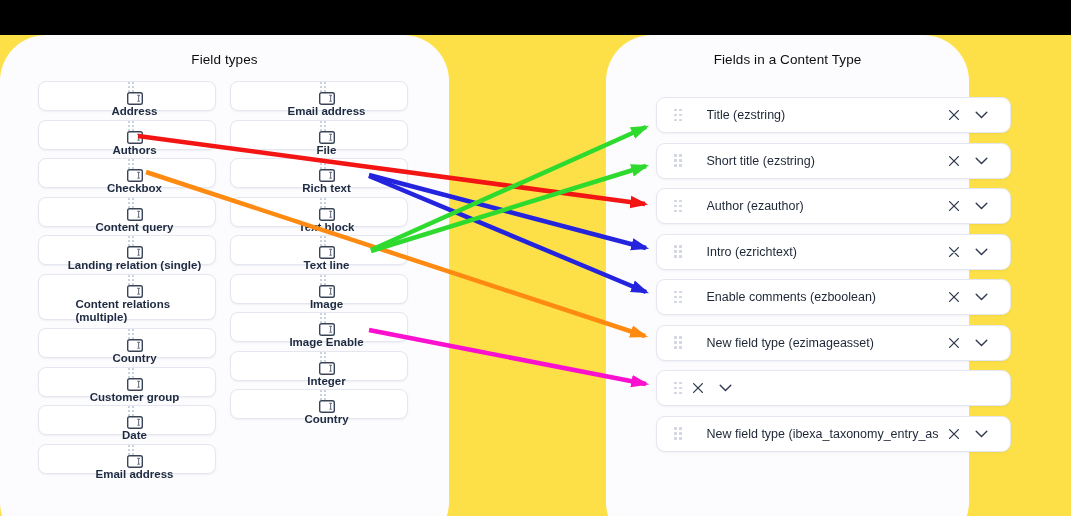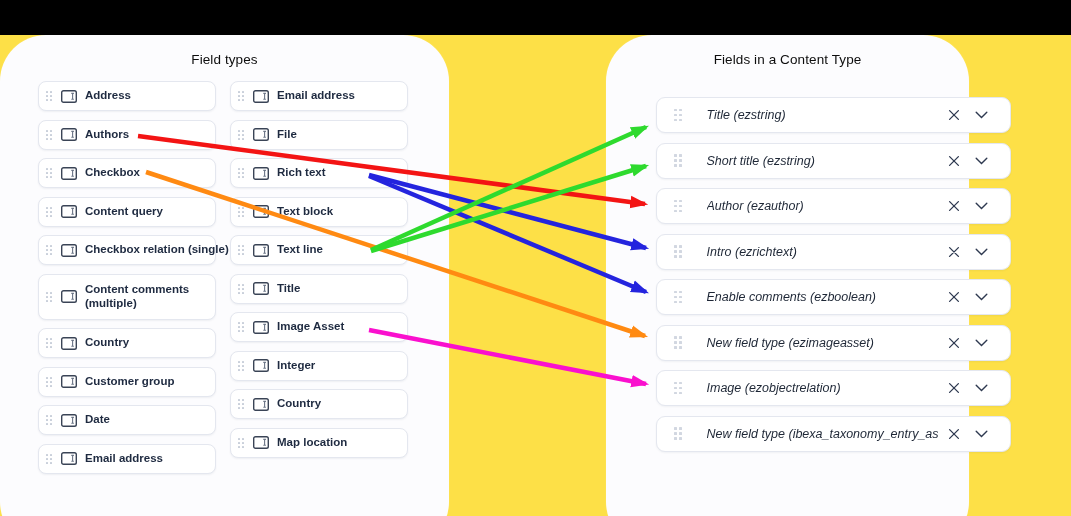--- a/index.html
+++ b/index.html
@@ -17,41 +17,41 @@
     position:absolute;top:17px;left:0;right:0;text-align:center;
     font-size:13.5px;color:#0d0d0d;letter-spacing:.1px;
   }
   
   .columns{position:absolute;top:46px;left:38px;display:flex;gap:14px;}
   .col{width:178px;display:flex;flex-direction:column;}
   .ft-item{
     box-sizing:border-box;height:30px;margin-bottom:8.5px;background:#fff;
     border:1px solid #e4e7ef;border-radius:8px;
     box-shadow:0 1px 2px rgba(25,35,65,.06);
-    display:flex;align-items:center;padding-left:7px;cursor:grab;
+    display:flex;align-items:center;padding-left:7px;cursor:grab;flex-direction:column;
   }
   .ft-item.wrap{height:46px;}
   .ft-label{
     margin-left:8px;font-size:11.5px;font-weight:bold;color:#1e2a40;
     line-height:1.2;white-space:nowrap;
   }
   .ft-item.wrap .ft-label{white-space:normal;width:118px;}
   .ft-icon{margin-left:9px;flex:0 0 auto;display:flex;}
   
   .handle{display:grid;grid-template-columns:repeat(2,2px);gap:2px;flex:0 0 auto;}
   .handle i{width:2px;height:2px;background:#c9cfda;border-radius:.5px;display:block;}
   .handle.big{grid-template-columns:repeat(2,2.5px);gap:2.5px;}
   .handle.big i{width:2.5px;height:2.5px;background:#d2d7e1;}
   
   .field-list{position:absolute;top:62px;left:50px;width:355px;}
   .ct-row{
     box-sizing:border-box;height:36px;margin-bottom:9.5px;background:#fff;
     border:1px solid #e4e7ef;border-radius:9px;
     box-shadow:0 1px 2px rgba(25,35,65,.05);
-    display:flex;align-items:center;padding:0 20px 0 17px;cursor:grab;font-style:italic;
+    display:flex;align-items:center;padding:0 20px 0 17px;cursor:grab;
   }
   .ct-label{
     margin-left:25px;font-size:12.5px;color:#1e2736;white-space:nowrap;
     overflow:hidden;flex:1 1 auto;
   }
   .row-actions{display:flex;align-items:center;gap:11px;flex:0 0 auto;margin-left:8px;}
   .icon-btn{display:flex;align-items:center;cursor:pointer;padding:2px;}
   
   #arrows{position:absolute;left:0;top:0;pointer-events:none;}
 </style>
@@ -140,38 +140,38 @@
               <i></i>
               <i></i>
               <i></i>
             </span>
             <span class="ft-icon">
               <svg width="16" height="13" viewBox="0 0 16 13">
                 <rect x="0.7" y="0.7" width="14.6" height="11.6" rx="1.8" fill="none" stroke="#3a4456" stroke-width="1.4"></rect>
                 <path d="M10.3 3.4 h2.6 M11.6 3.4 v5.8 M10.3 9.2 h2.6" fill="none" stroke="#6b7586" stroke-width="1.1"></path>
               </svg>
             </span>
-            <span class="ft-label">Checkbox relation (single)</span>
+            <span class="ft-label">Landing relation (single)</span>
           </div>
           <div class="ft-item wrap">
             <span class="handle">
               <i></i>
               <i></i>
               <i></i>
               <i></i>
               <i></i>
               <i></i>
             </span>
             <span class="ft-icon">
               <svg width="16" height="13" viewBox="0 0 16 13">
                 <rect x="0.7" y="0.7" width="14.6" height="11.6" rx="1.8" fill="none" stroke="#3a4456" stroke-width="1.4"></rect>
                 <path d="M10.3 3.4 h2.6 M11.6 3.4 v5.8 M10.3 9.2 h2.6" fill="none" stroke="#6b7586" stroke-width="1.1"></path>
               </svg>
             </span>
-            <span class="ft-label">Content comments (multiple)</span>
+            <span class="ft-label">Content relations (multiple)</span>
           </div>
           <div class="ft-item">
             <span class="handle">
               <i></i>
               <i></i>
               <i></i>
               <i></i>
               <i></i>
               <i></i>
             </span>
@@ -329,38 +329,38 @@
               <i></i>
               <i></i>
               <i></i>
             </span>
             <span class="ft-icon">
               <svg width="16" height="13" viewBox="0 0 16 13">
                 <rect x="0.7" y="0.7" width="14.6" height="11.6" rx="1.8" fill="none" stroke="#3a4456" stroke-width="1.4"></rect>
                 <path d="M10.3 3.4 h2.6 M11.6 3.4 v5.8 M10.3 9.2 h2.6" fill="none" stroke="#6b7586" stroke-width="1.1"></path>
               </svg>
             </span>
-            <span class="ft-label">Title</span>
-          </div>
-          <div class="ft-item">
-            <span class="handle">
-              <i></i>
-              <i></i>
-              <i></i>
-              <i></i>
-              <i></i>
-              <i></i>
-            </span>
-            <span class="ft-icon">
-              <svg width="16" height="13" viewBox="0 0 16 13">
-                <rect x="0.7" y="0.7" width="14.6" height="11.6" rx="1.8" fill="none" stroke="#3a4456" stroke-width="1.4"></rect>
-                <path d="M10.3 3.4 h2.6 M11.6 3.4 v5.8 M10.3 9.2 h2.6" fill="none" stroke="#6b7586" stroke-width="1.1"></path>
-              </svg>
-            </span>
-            <span class="ft-label">Image Asset</span>
+            <span class="ft-label">Image</span>
+          </div>
+          <div class="ft-item">
+            <span class="handle">
+              <i></i>
+              <i></i>
+              <i></i>
+              <i></i>
+              <i></i>
+              <i></i>
+            </span>
+            <span class="ft-icon">
+              <svg width="16" height="13" viewBox="0 0 16 13">
+                <rect x="0.7" y="0.7" width="14.6" height="11.6" rx="1.8" fill="none" stroke="#3a4456" stroke-width="1.4"></rect>
+                <path d="M10.3 3.4 h2.6 M11.6 3.4 v5.8 M10.3 9.2 h2.6" fill="none" stroke="#6b7586" stroke-width="1.1"></path>
+              </svg>
+            </span>
+            <span class="ft-label">Image Enable</span>
           </div>
           <div class="ft-item">
             <span class="handle">
               <i></i>
               <i></i>
               <i></i>
               <i></i>
               <i></i>
               <i></i>
             </span>
@@ -381,37 +381,20 @@
               <i></i>
               <i></i>
             </span>
             <span class="ft-icon">
               <svg width="16" height="13" viewBox="0 0 16 13">
                 <rect x="0.7" y="0.7" width="14.6" height="11.6" rx="1.8" fill="none" stroke="#3a4456" stroke-width="1.4"></rect>
                 <path d="M10.3 3.4 h2.6 M11.6 3.4 v5.8 M10.3 9.2 h2.6" fill="none" stroke="#6b7586" stroke-width="1.1"></path>
               </svg>
             </span>
             <span class="ft-label">Country</span>
-          </div>
-          <div class="ft-item">
-            <span class="handle">
-              <i></i>
-              <i></i>
-              <i></i>
-              <i></i>
-              <i></i>
-              <i></i>
-            </span>
-            <span class="ft-icon">
-              <svg width="16" height="13" viewBox="0 0 16 13">
-                <rect x="0.7" y="0.7" width="14.6" height="11.6" rx="1.8" fill="none" stroke="#3a4456" stroke-width="1.4"></rect>
-                <path d="M10.3 3.4 h2.6 M11.6 3.4 v5.8 M10.3 9.2 h2.6" fill="none" stroke="#6b7586" stroke-width="1.1"></path>
-              </svg>
-            </span>
-            <span class="ft-label">Map location</span>
           </div>
         </div>
     </div>
   </div>
 
   <div class="panel panel-right">
     <div class="panel-title">Fields in a Content Type</div>
     <div class="field-list">
         <div class="ct-row">
           <span class="handle big">
@@ -553,21 +536,20 @@
         </div>
         <div class="ct-row">
           <span class="handle big">
             <i></i>
             <i></i>
             <i></i>
             <i></i>
             <i></i>
             <i></i>
           </span>
-          <span class="ct-label">Image (ezobjectrelation)</span>
           <span class="row-actions">
             <span class="icon-btn">
               <svg width="12" height="12" viewBox="0 0 12 12">
                 <path d="M1.6 1.6 L10.4 10.4 M10.4 1.6 L1.6 10.4" stroke="#2e3950" stroke-width="1.3" stroke-linecap="round"></path>
               </svg>
             </span>
             <span class="icon-btn">
               <svg width="13" height="8" viewBox="0 0 13 8">
                 <path d="M1.2 1.2 L6.5 6.4 L11.8 1.2" fill="none" stroke="#2e3950" stroke-width="1.4" stroke-linecap="round"></path>
               </svg>

